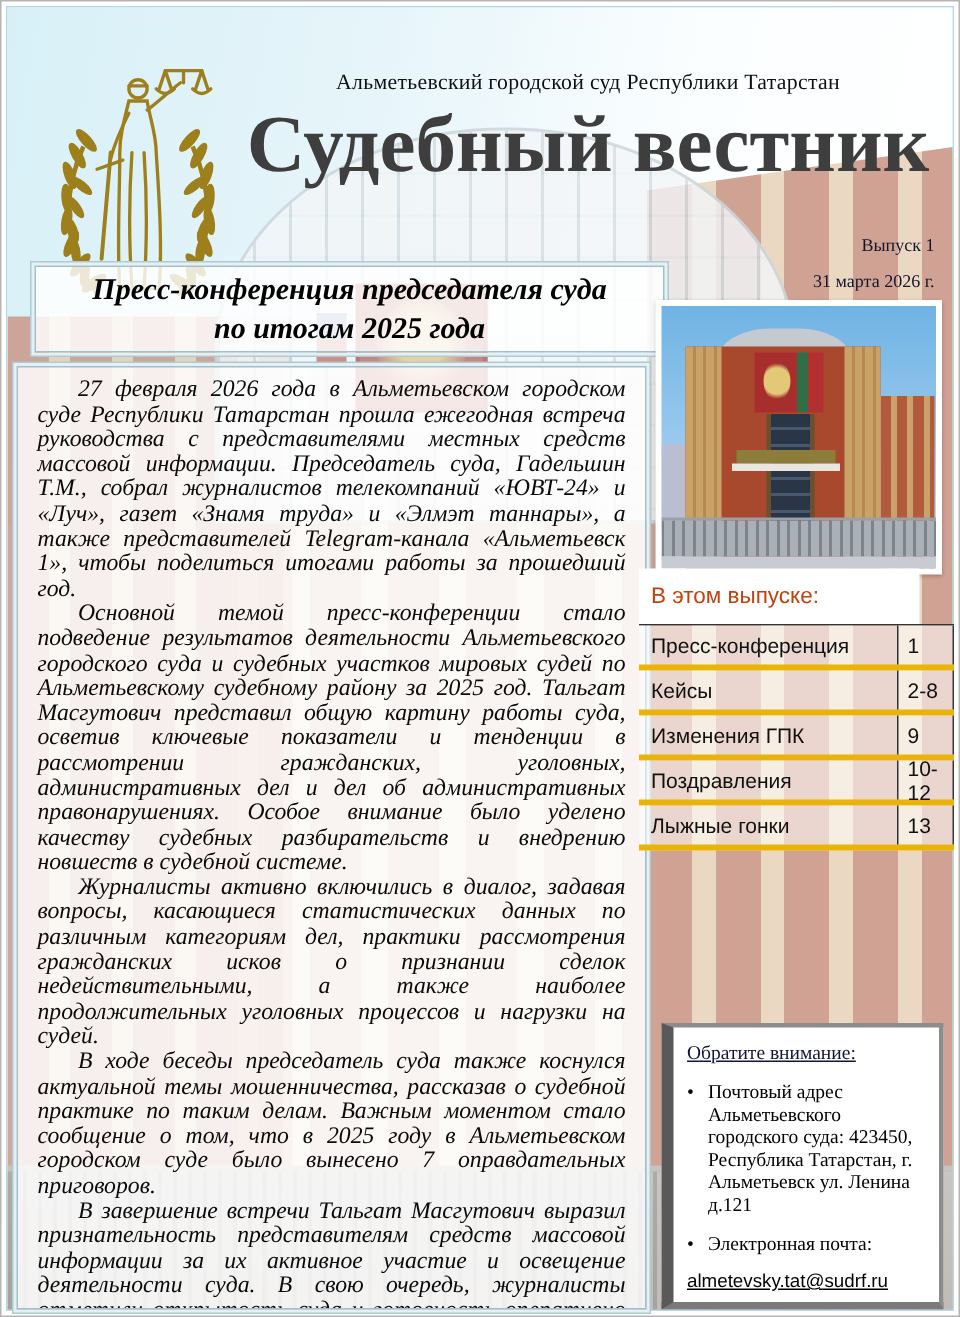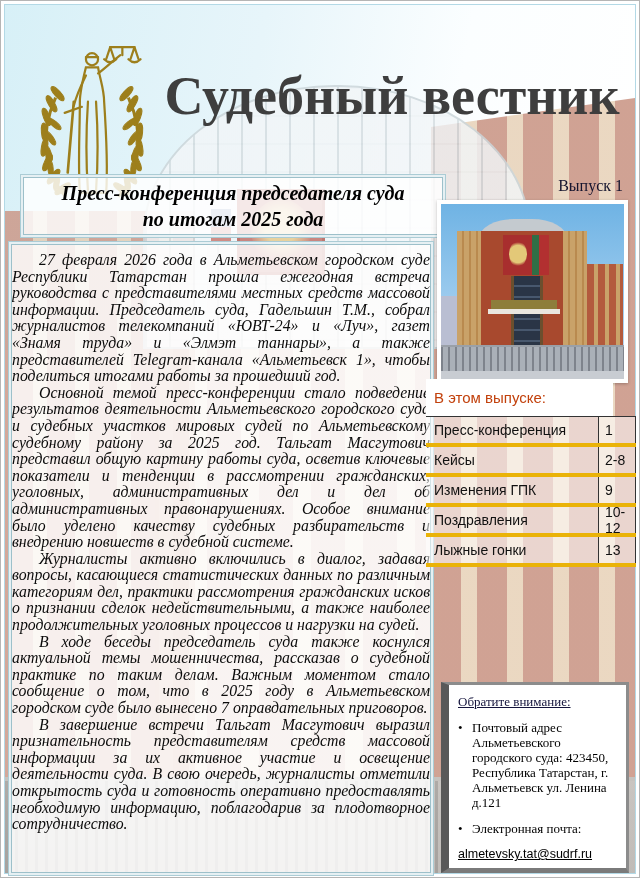--- a/index.html
+++ b/index.html
@@ -32,30 +32,30 @@
           background:repeating-linear-gradient(90deg,rgba(150,146,143,.55) 0 3px,rgba(198,194,190,.5) 3px 10px),
                      linear-gradient(180deg,#ccc8c4,#b9b5b1);}
 
   
   .court-name{position:absolute;left:150px;top:46px;width:482px;text-align:center;
               font-size:14.5px;color:#101010;letter-spacing:.2px;}
   .main-title{position:absolute;left:148px;top:64px;width:486px;text-align:center;
               font-weight:bold;font-size:54px;line-height:62px;color:#3e3e3e;}
   .logo{position:absolute;left:28px;top:38px;width:126px;height:174px;}
   .issue-block{position:absolute;right:16px;top:150px;text-align:right;
-               font-size:16px;line-height:24px;color:#14142e;margin-top:23px;}
+               font-size:12px;line-height:24px;color:#14142e;}
 
   
   .frame-box{background:rgba(255,255,255,.82);border:1px solid #9dc0ca;
              box-shadow:0 0 0 2px rgba(255,255,255,.7),0 0 0 3px #abccd5;box-sizing:border-box;}
   .article-title-box{position:absolute;left:22px;top:176px;width:420px;height:58px;
              display:flex;flex-direction:column;justify-content:center;text-align:center;
              font-weight:bold;font-style:italic;font-size:20px;line-height:26px;color:#000;}
   .article-body{position:absolute;left:10px;top:243px;width:420px;height:629px;
-             padding:7px 0;font-style:italic;font-size:15.8px;line-height:16.6px;
+             padding:7px 13px;font-style:italic;font-size:15.8px;line-height:16.6px;
              text-align:justify;color:#0a0a0a;hyphens:auto;overflow:hidden;}
   .article-body p{margin:0;text-indent:27px;}
 
   
   .photo-frame{position:absolute;left:436px;top:199px;width:191px;height:183px;background:#fff;
                padding:4px;box-sizing:border-box;box-shadow:0 1px 3px rgba(0,0,0,.25);}
   .photo{position:relative;width:100%;height:100%;overflow:hidden;
          background:linear-gradient(180deg,#6fb3e4 0%,#9ccbee 55%,#cfe3f4 100%);}
   .photo *{position:absolute;}
   .ph-far-left{left:0;top:92px;width:16px;height:60px;background:#b9bed2;}
@@ -113,20 +113,21 @@
     <div class="bg-brick-left"></div>
     <div class="bg-brick-mid"></div>
     <div class="bg-canopy"></div>
     <div class="bg-flag"></div>
     <div class="bg-banner">
       <div class="bg-eagle"></div>
     </div>
     <div class="bg-fence"></div>
   </div>
 
+  <div class="court-name">Альметьевский городской суд Республики Татарстан</div>
   <div class="main-title">Судебный вестник</div>
 
   <svg class="logo" viewBox="0 0 124 172">
     <defs>
       <g id="branch" stroke="#9d7f1c" fill="#9d7f1c">
         <path d="M36 156 C 14 130 10 94 26 58" stroke-width="3" fill="none"></path>
         <ellipse cx="33" cy="148" rx="9" ry="3" transform="rotate(-35 33 148)"></ellipse>
         <ellipse cx="24" cy="136" rx="9" ry="3" transform="rotate(-50 24 136)"></ellipse>
         <ellipse cx="18" cy="122" rx="9" ry="3" transform="rotate(-65 18 122)"></ellipse>
         <ellipse cx="15" cy="107" rx="9" ry="3" transform="rotate(-80 15 107)"></ellipse>

